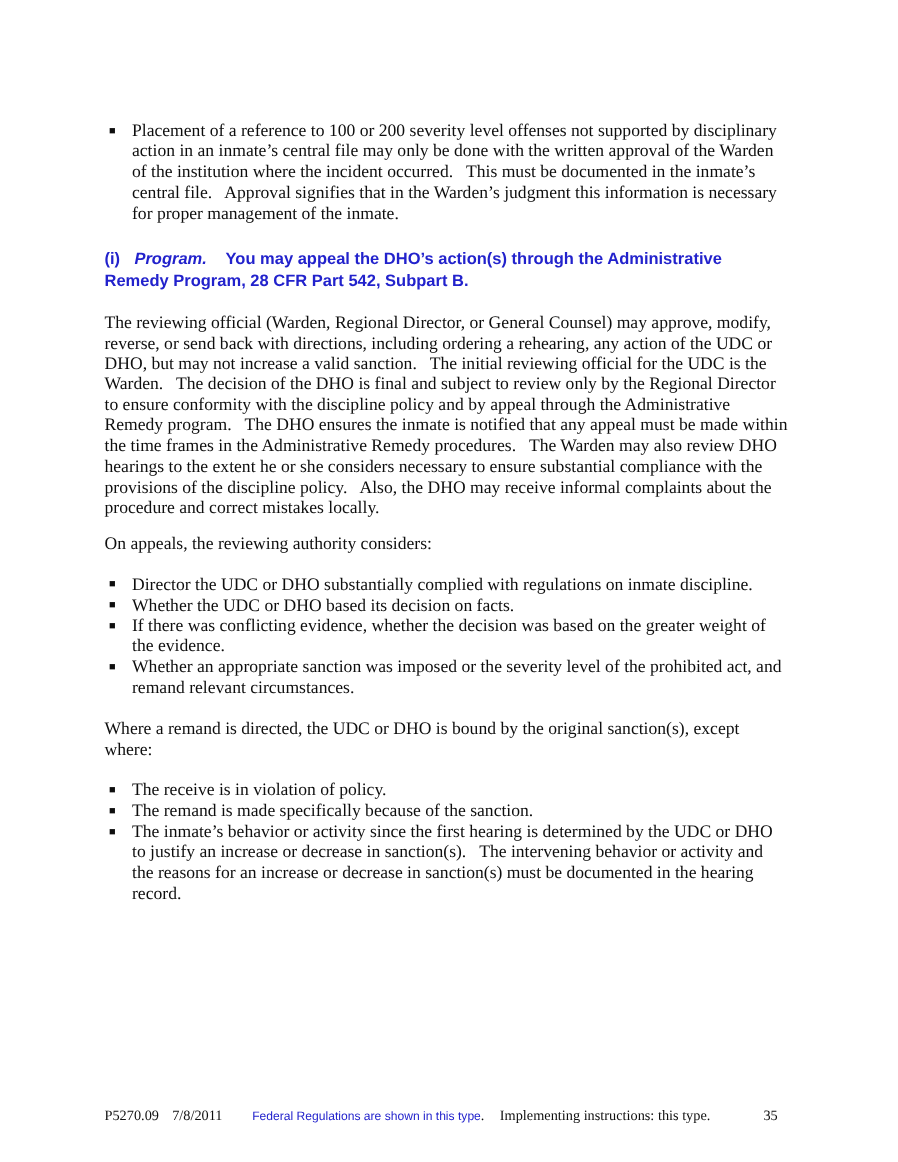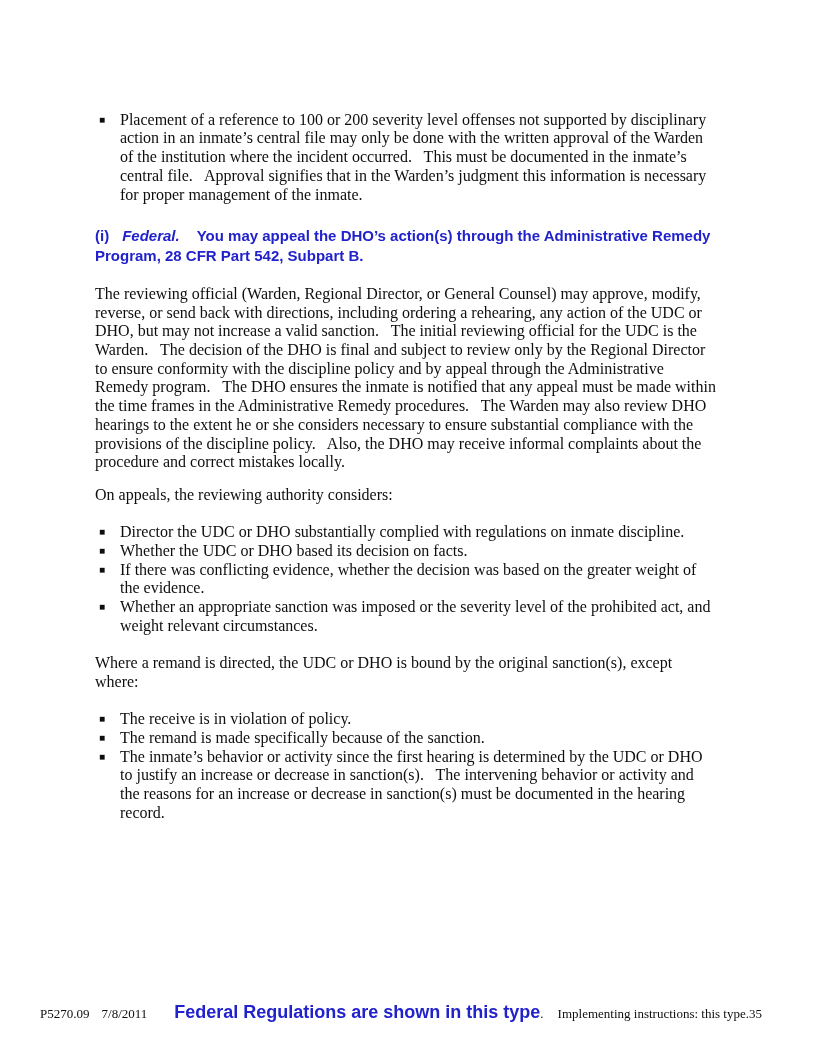--- a/index.html
+++ b/index.html
@@ -58,43 +58,43 @@
     align-items: baseline;
     font-size: 13px;
     line-height: 16px;
     white-space: nowrap;
     justify-content: center;
   }
   .footer .doc-num { margin-right: 12px; }
   .footer .doc-date { margin-right: 27px; margin-top: 34px; }
   .footer .fed-note {
     font-family: "Liberation Sans", "DejaVu Sans", sans-serif;
-    font-weight: bold;
-    font-size: 18px;
+    font-weight: normal;
+    font-size: 11px;
     color: var(--reg-blue);
   }
   .footer .fed-period { margin-right: 14px; }
   .footer .impl-note { }
   .footer .page-num { margin-left: auto; }
 </style>
 </head>
 <body>
 
 <div class="page">
   <div class="content">
 
     <ul class="sq-list">
       <li>
         <span class="sq">■</span>
         <span class="li-text">Placement of a reference to 100 or 200 severity level offenses not supported by disciplinary action in an inmate’s central file may only be done with the written approval of the Warden of the institution where the incident occurred.   This must be documented in the inmate’s central file.   Approval signifies that in the Warden’s judgment this information is necessary for proper management of the inmate.</span>
       </li>
     </ul>
 
     <div class="heading">
-      <span class="h-num">(i)</span><span class="h-title">Federal.</span><span class="h-text">You may appeal the DHO’s action(s) through the Administrative Remedy Program, 28 CFR Part 542, Subpart B.</span>
+      <span class="h-num">(i)</span><span class="h-title">Program.</span><span class="h-text">You may appeal the DHO’s action(s) through the Administrative Remedy Program, 28 CFR Part 542, Subpart B.</span>
     </div>
 
     <p class="para">The reviewing official (Warden, Regional Director, or General Counsel) may approve, modify, reverse, or send back with directions, including ordering a rehearing, any action of the UDC or DHO, but may not increase a valid sanction.   The initial reviewing official for the UDC is the Warden.   The decision of the DHO is final and subject to review only by the Regional Director to ensure conformity with the discipline policy and by appeal through the Administrative Remedy program.   The DHO ensures the inmate is notified that any appeal must be made within the time frames in the Administrative Remedy procedures.   The Warden may also review DHO hearings to the extent he or she considers necessary to ensure substantial compliance with the provisions of the discipline policy.   Also, the DHO may receive informal complaints about the procedure and correct mistakes locally.</p>
 
     <p class="para">On appeals, the reviewing authority considers:</p>
 
     <ul class="sq-list">
       <li>
         <span class="sq">■</span>
         <span class="li-text">Director the UDC or DHO substantially complied with regulations on inmate discipline.</span>
@@ -102,21 +102,21 @@
       <li>
         <span class="sq">■</span>
         <span class="li-text">Whether the UDC or DHO based its decision on facts.</span>
       </li>
       <li>
         <span class="sq">■</span>
         <span class="li-text">If there was conflicting evidence, whether the decision was based on the greater weight of the evidence.</span>
       </li>
       <li>
         <span class="sq">■</span>
-        <span class="li-text">Whether an appropriate sanction was imposed or the severity level of the prohibited act, and weight relevant circumstances.</span>
+        <span class="li-text">Whether an appropriate sanction was imposed or the severity level of the prohibited act, and remand relevant circumstances.</span>
       </li>
     </ul>
 
 
 
     <p class="para">Where a remand is directed, the UDC or DHO is bound by the original sanction(s), except where:</p>
 
     <ul class="sq-list">
       <li>
         <span class="sq">■</span>

